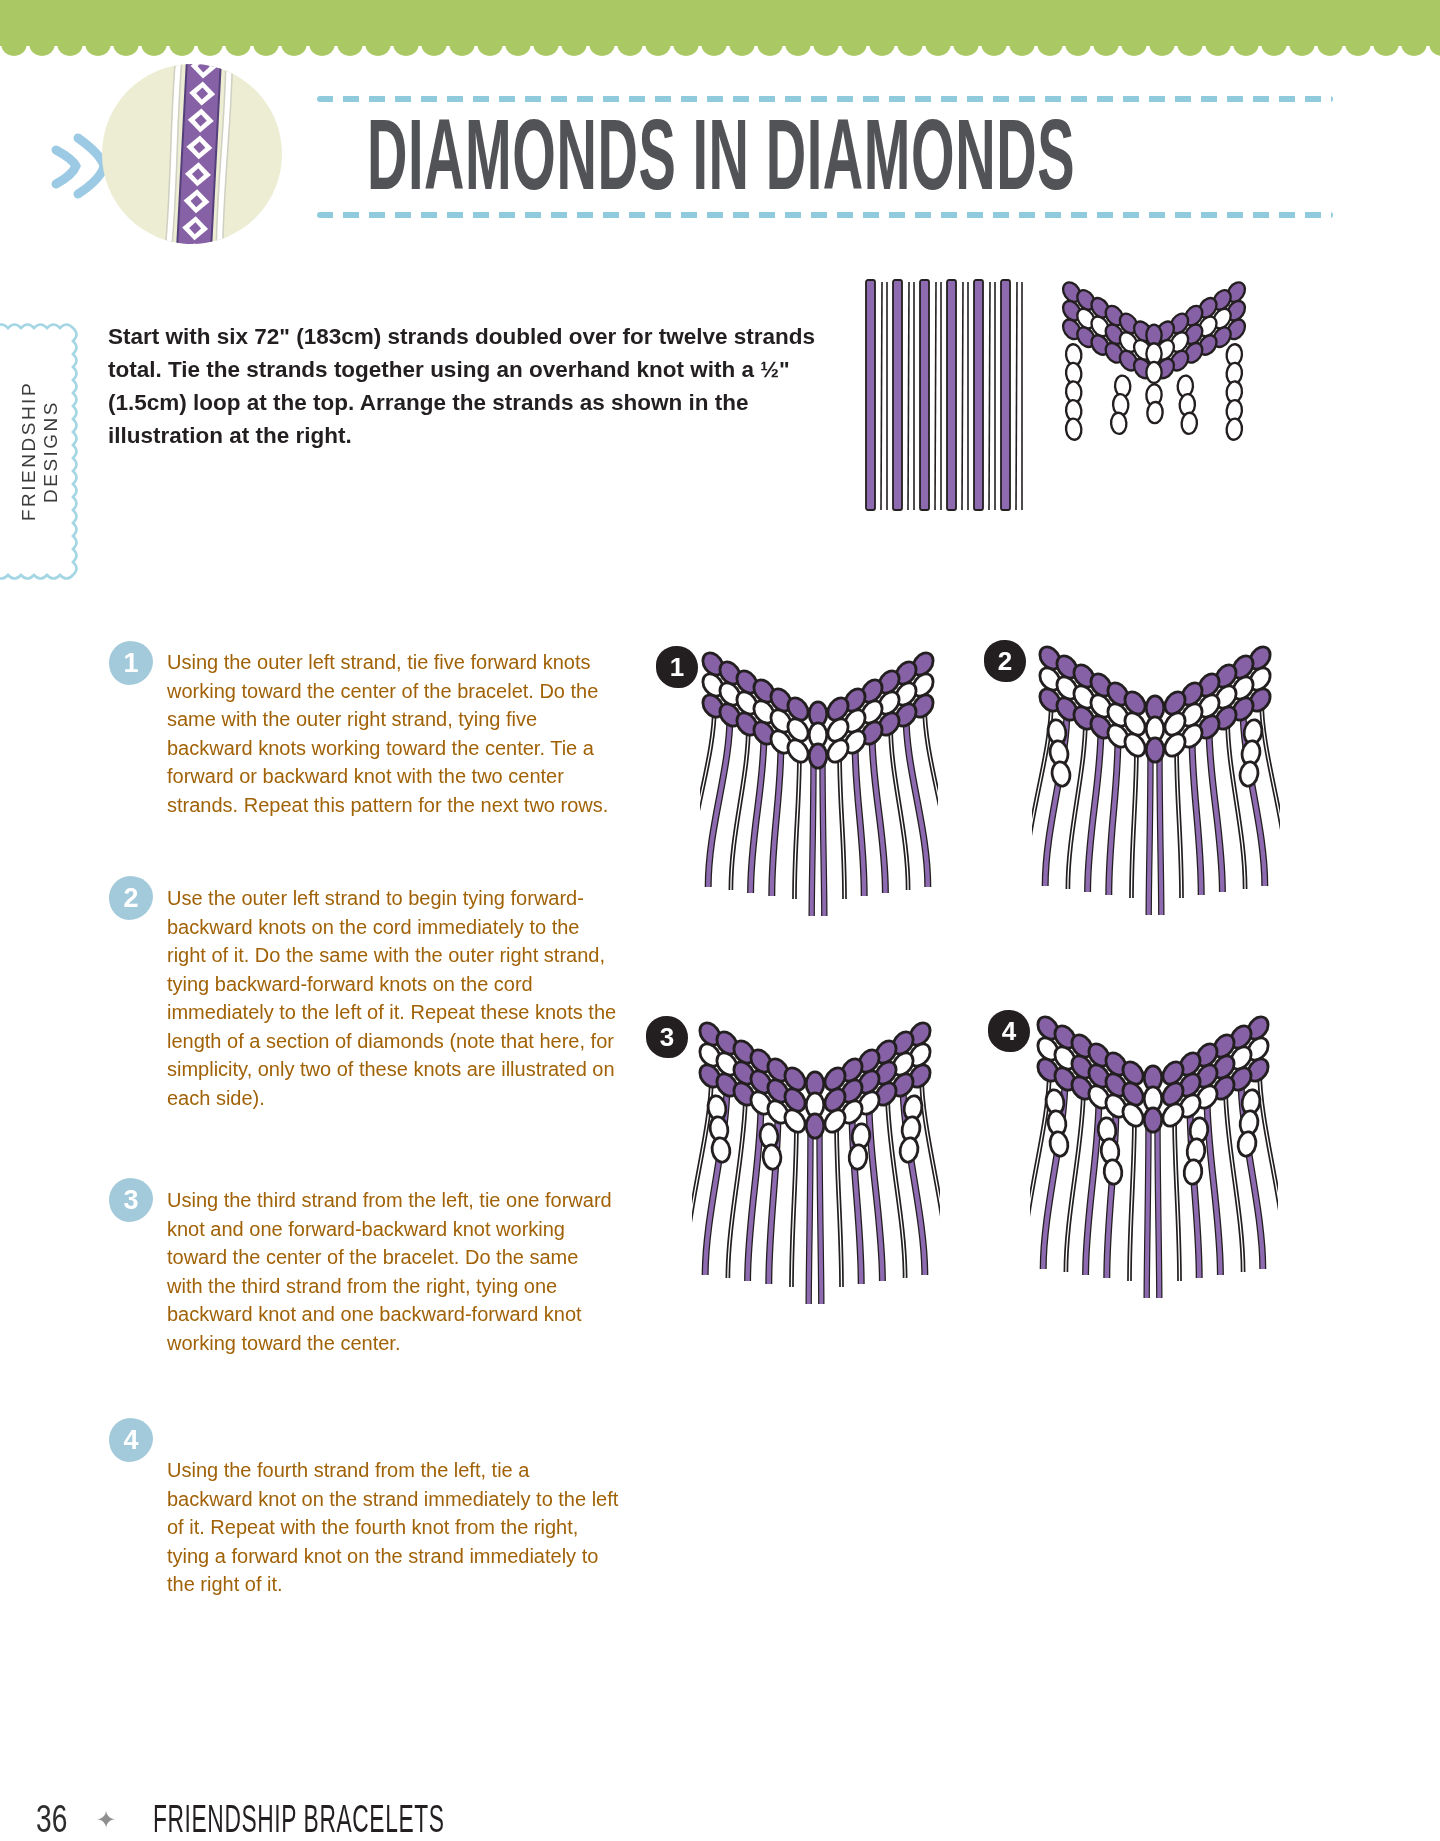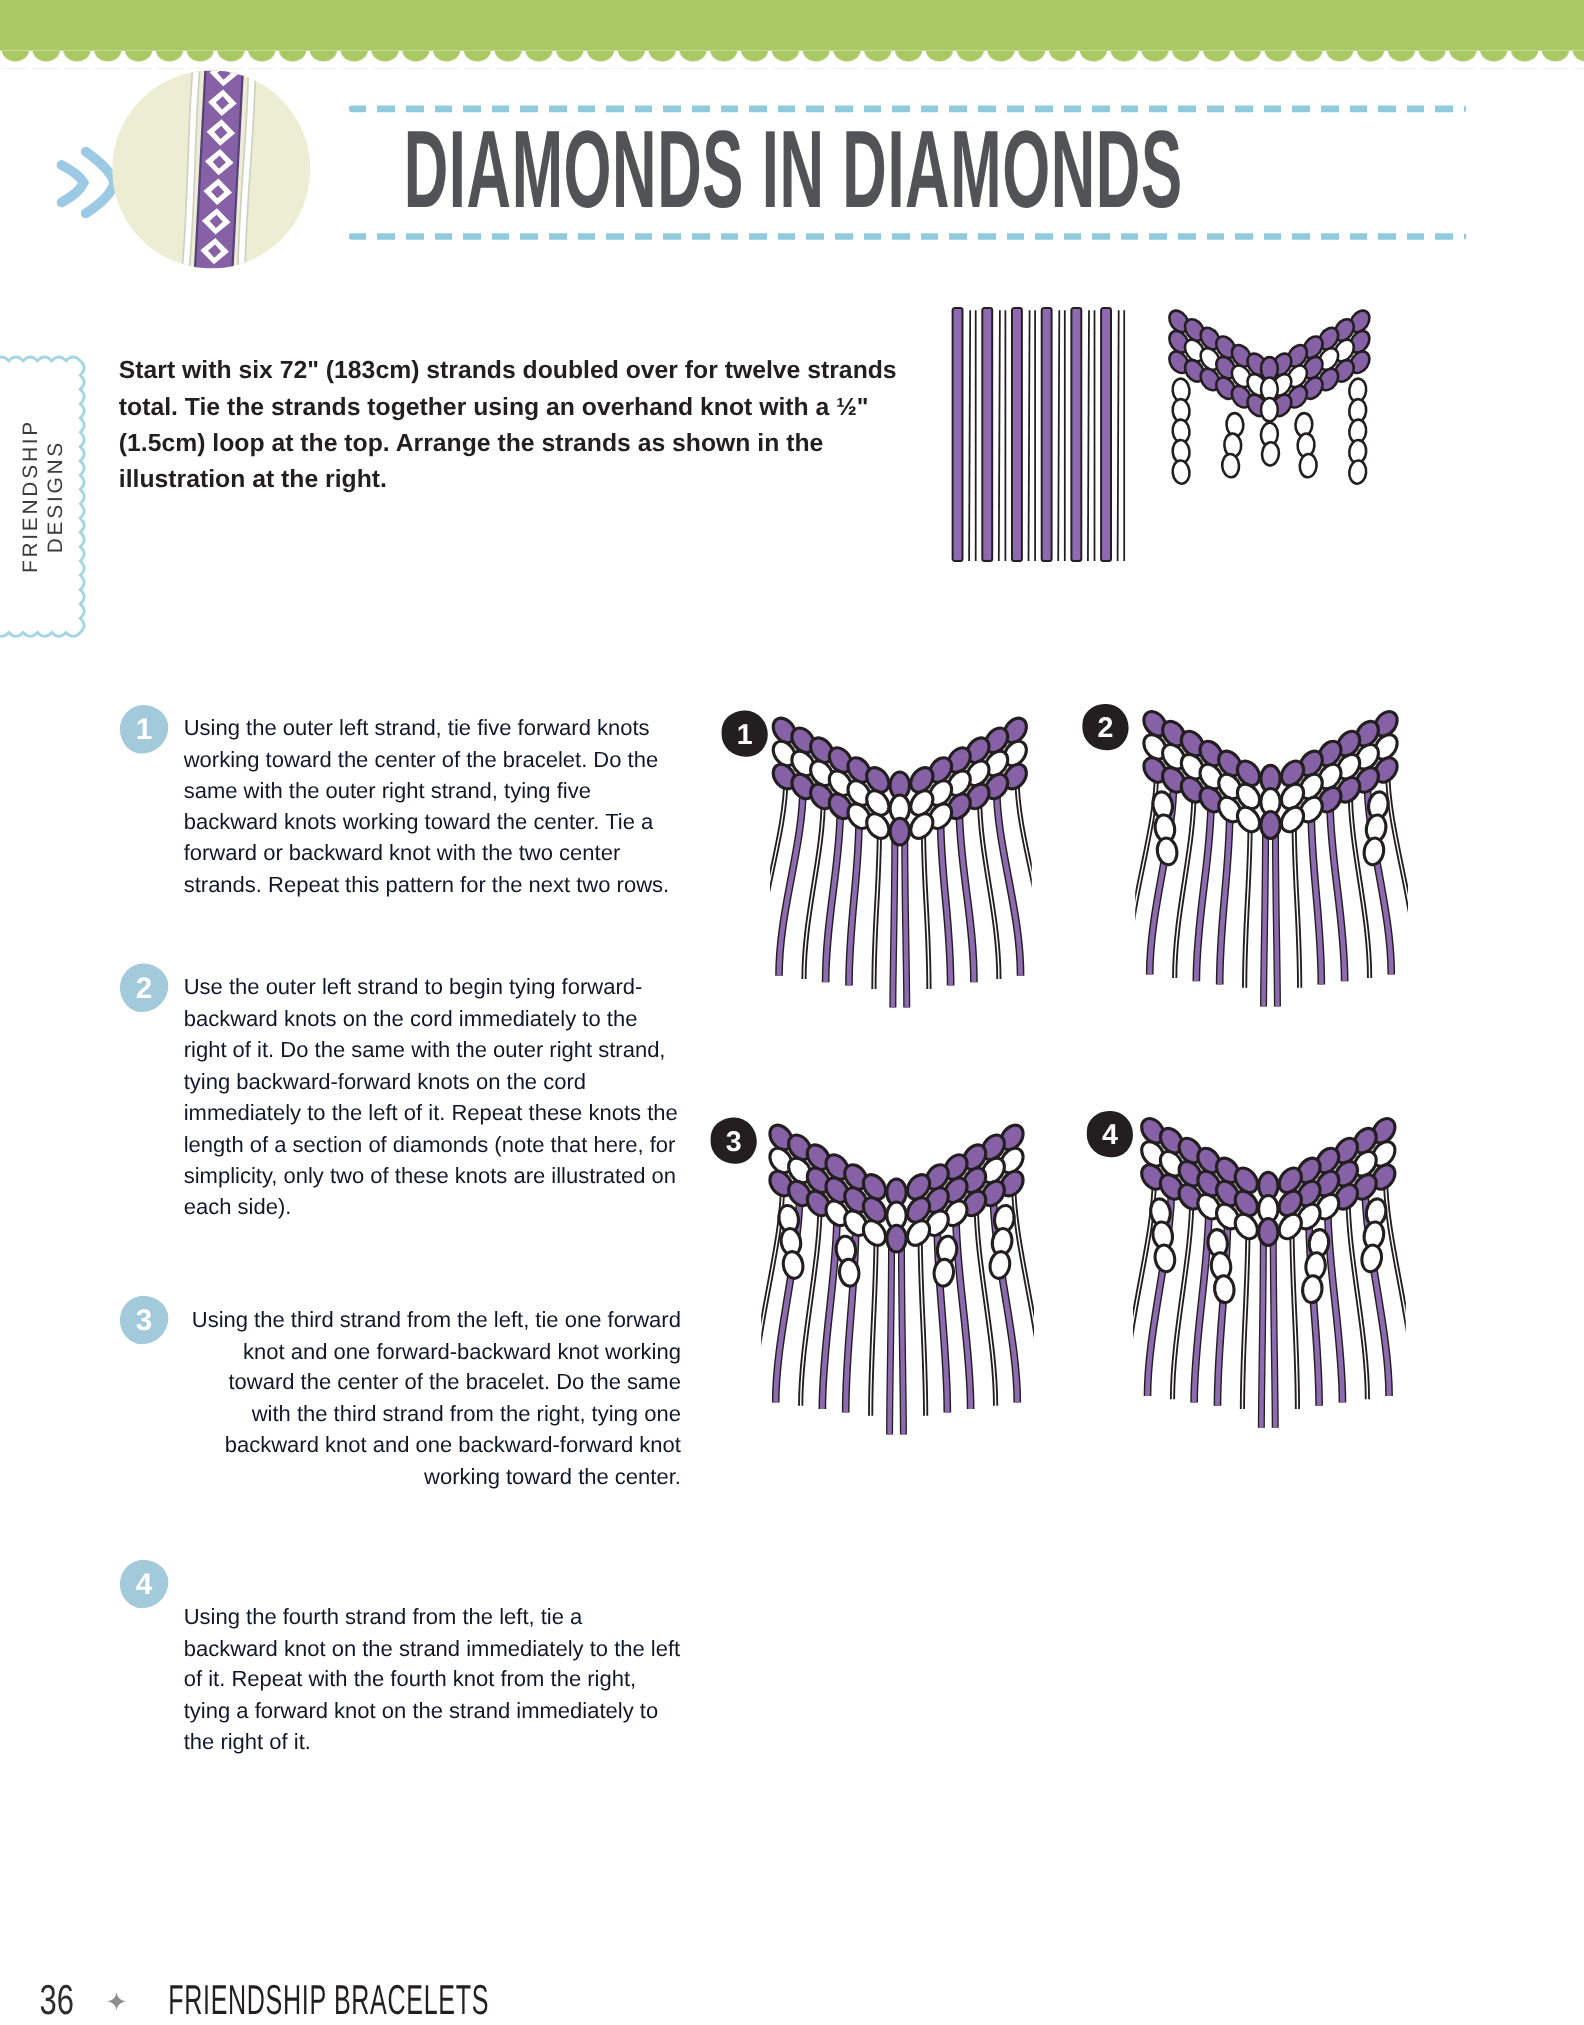--- a/index.html
+++ b/index.html
@@ -33,21 +33,21 @@
     writing-mode:vertical-rl;transform:rotate(180deg);
     font-size:19px;letter-spacing:2.5px;color:#3c3c3c;text-align:center;
   }
   
   .intro{position:absolute;left:108px;top:320px;width:710px;
     font-size:22.5px;line-height:33px;font-weight:600;color:#231f20;}
   
   .step-badge{position:absolute;width:44px;height:44px;background:var(--badge-blue,#a2cadb);
     border-radius:48% 52% 55% 45% / 50% 46% 54% 50%;
     color:#fff;font-weight:800;font-size:27px;display:flex;align-items:center;justify-content:center;}
-  .step-text{position:absolute;left:167px;width:452px;font-size:20px;line-height:28.5px;font-weight:500;color:#0f172a;}
+  .step-text{position:absolute;left:167px;width:452px;font-size:20px;line-height:28.5px;font-weight:500;color:#a16207;}
   
   .fig-badge{position:absolute;width:42px;height:42px;background:#231f20;
     border-radius:50% 50% 46% 54% / 46% 54% 50% 50%;
     color:#fff;font-weight:800;font-size:26px;display:flex;align-items:center;justify-content:center;}
   .figsvg{position:absolute;}
   .figsvg svg{display:block;width:100%;height:100%;}
   
   .footer-num{position:absolute;left:36px;top:1798px;font-size:38px;font-weight:500;color:#2d2d2d;
     transform:scaleX(0.74);transform-origin:left top;}
   .footer-diamond{position:absolute;left:96px;top:1806px;font-size:24px;color:#8f8f8f;}
@@ -198,21 +198,21 @@
       </svg>
     </div>
 
   <div class="step-badge" style="left:109px;top:641px;">1</div>
   <div class="step-text" style="top:648px;">Using the outer left strand, tie five forward knots working toward the center of the bracelet. Do the same with the outer right strand, tying five backward knots working toward the center. Tie a forward or backward knot with the two center strands. Repeat this pattern for the next two rows.</div>
 
   <div class="step-badge" style="left:109px;top:876px;">2</div>
   <div class="step-text" style="top:884px;">Use the outer left strand to begin tying forward-backward knots on the cord immediately to the right of it. Do the same with the outer right strand, tying backward-forward knots on the cord immediately to the left of it. Repeat these knots the length of a section of diamonds (note that here, for simplicity, only two of these knots are illustrated on each side).</div>
 
   <div class="step-badge" style="left:109px;top:1178px;">3</div>
-  <div class="step-text" style="top:1186px;text-align:right;">Using the third strand from the left, tie one forward knot and one forward-backward knot working toward the center of the bracelet. Do the same with the third strand from the right, tying one backward knot and one backward-forward knot working toward the center.</div>
+  <div class="step-text" style="top:1186px;">Using the third strand from the left, tie one forward knot and one forward-backward knot working toward the center of the bracelet. Do the same with the third strand from the right, tying one backward knot and one backward-forward knot working toward the center.</div>
 
   <div class="step-badge" style="left:109px;top:1418px;">4</div>
   <div class="step-text" style="top:1456px;">Using the fourth strand from the left, tie a backward knot on the strand immediately to the left of it. Repeat with the fourth knot from the right, tying a forward knot on the strand immediately to the right of it.</div>
 
   <div class="fig-badge" style="left:656px;top:646px;">1</div>
   <div class="figsvg" style="left:700px;top:638px;width:238px;height:282px;">
       <svg xmlns="http://www.w3.org/2000/svg" viewBox="0 0 238 282" width="100%" height="100%">
         <path d="M13,68 C13,123 -13,186 -13,246" fill="none" stroke="#231f20" stroke-width="1.7"></path>
         <path d="M16,68 C16,123 -10,186 -10,246" fill="none" stroke="#231f20" stroke-width="1.7"></path>
         <path d="M30,77 C30,132 8.2,189 8.2,249" fill="none" stroke="#231f20" stroke-width="7"></path>

